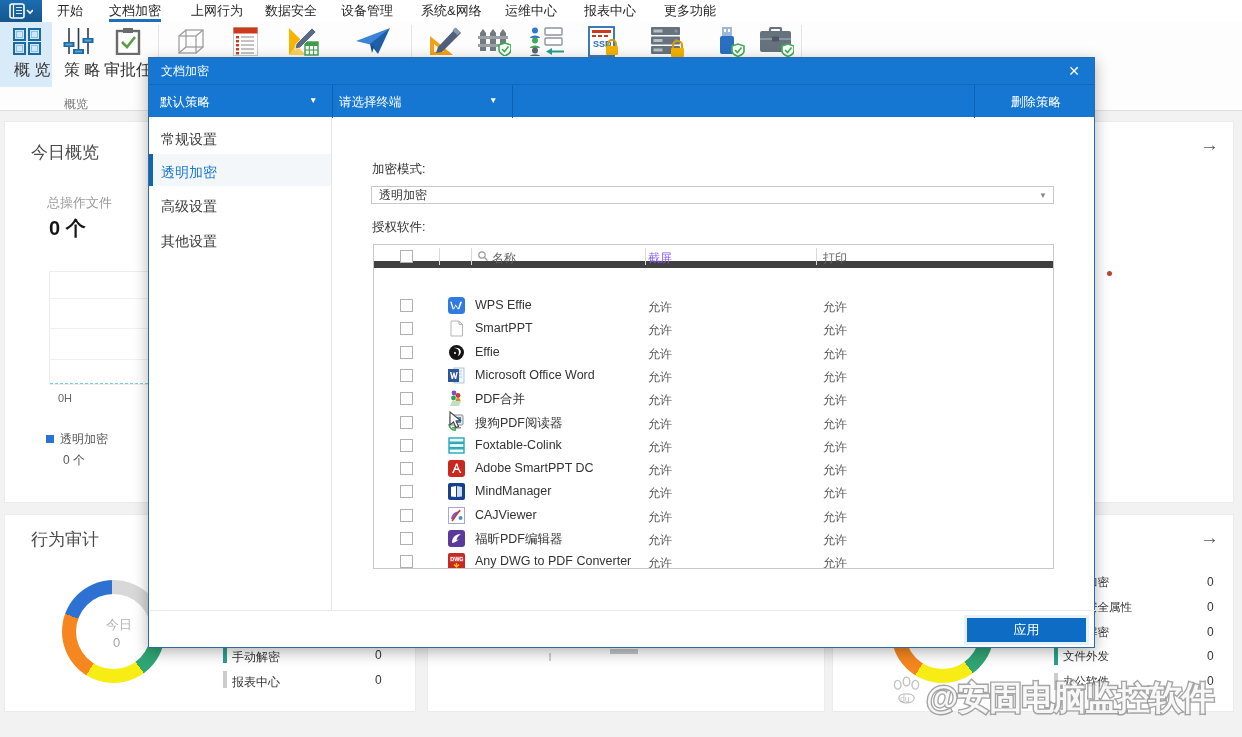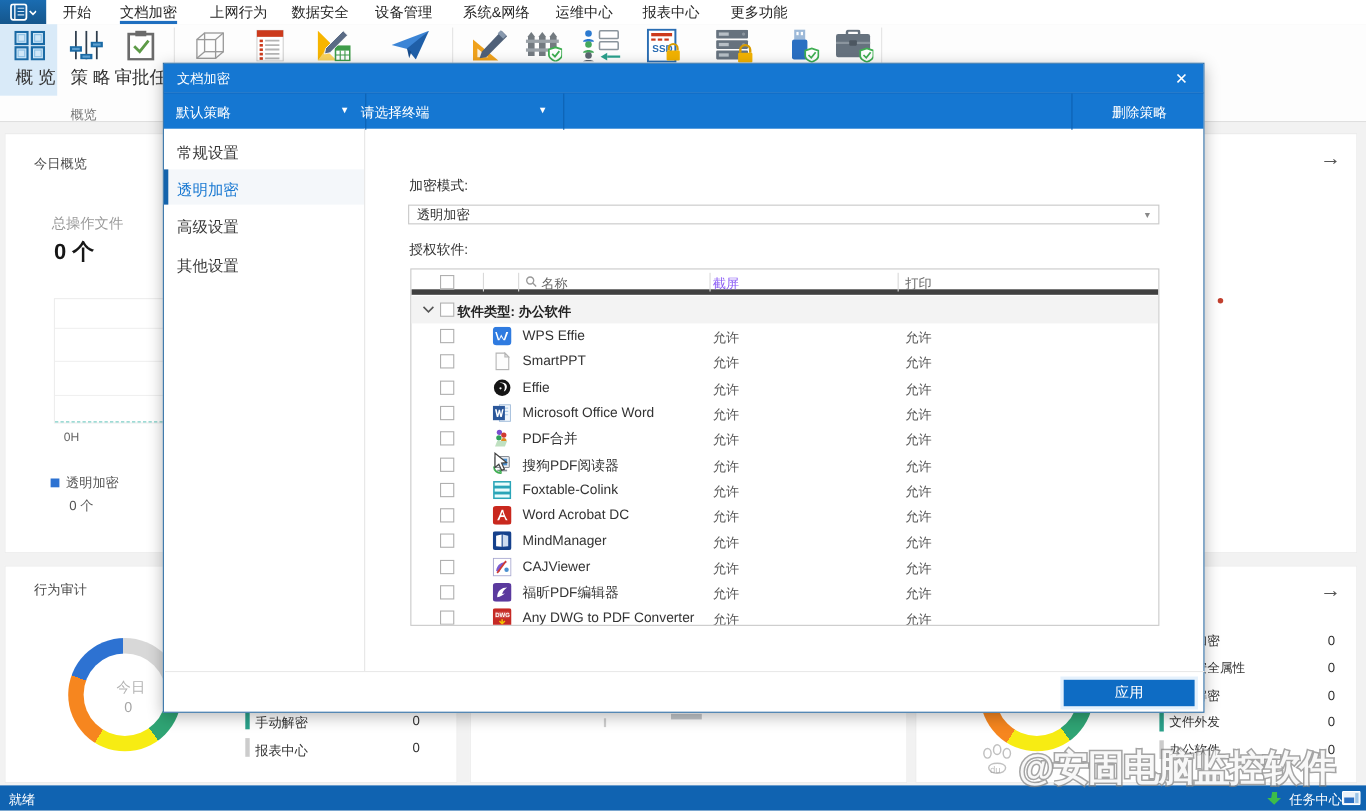--- a/index.html
+++ b/index.html
@@ -11,21 +11,21 @@
 .tab{position:absolute;top:0;height:22px;line-height:21px;font-size:13px;color:#262626}
 #tab-active{border-bottom:3px solid #1f6fc0}
 
 #ribbon{position:absolute;left:0;top:22px;width:1242px;height:89px;background:#fdfdfd;border-bottom:1px solid #dfdfdf}
 #ovbtn{position:absolute;left:0;top:0;width:52px;height:65px;background:#d9eaf8}
 .ribtxt{position:absolute;top:38px;font-size:16px;color:#333;white-space:nowrap}
 .grplabel{position:absolute;top:74px;font-size:12px;color:#777}
 .vsep{position:absolute;top:3px;height:82px;width:1px;background:#e4e4e4}
 
 .card{position:absolute;background:#fff;border:1px solid #ebebeb}
-.ctitle{position:absolute;font-size:12px;color:#4a4a4a}
+.ctitle{position:absolute;font-size:17px;color:#4a4a4a}
 .arrow{position:absolute;font-size:19px;color:#555}
 
 .donut{position:absolute;width:103px;height:103px;border-radius:50%;
  background:conic-gradient(#d8d8d8 2deg 75deg,#2fa474 75deg 144deg,#f7ec13 144deg 212deg,#f6861f 212deg 290deg,#2d72d2 290deg 358deg,#d8d8d8 358deg 362deg)}
 .donut .hole{position:absolute;left:14px;top:14px;width:75px;height:75px;border-radius:50%;background:#fff}
 .legbar{position:absolute;width:3.5px;height:17px}
 .legtxt{position:absolute;font-size:12px;color:#333;white-space:nowrap}
 .legval{position:absolute;font-size:12px;color:#333}
 
 #dialog{position:absolute;left:148px;top:57px;width:947px;height:591px;background:#fff;
@@ -317,60 +317,53 @@
 </div>
 
 <div id="dialog">
  <div id="dtitle"><span style="margin-left:12px">文档加密</span>
   <span style="position:absolute;right:14px;top:0;font-size:14px">✕</span>
  </div>
  <div id="dtool">
   <span style="position:absolute;left:11px;top:9px">默认策略</span>
   <span style="position:absolute;left:160px;top:10px;font-size:8.5px">▼</span>
   <div class="dtsep" style="left:183px"></div>
-  <span style="position:absolute;left:179px;top:9px">请选择终端</span>
+  <span style="position:absolute;left:190px;top:9px">请选择终端</span>
   <span style="position:absolute;left:340px;top:10px;font-size:8.5px">▼</span>
   <div class="dtsep" style="left:363px"></div>
   <div class="dtsep" style="left:825px"></div>
   <span style="position:absolute;left:862px;top:9px">删除策略</span>
  </div>
  <div id="navsel"></div>
  <div id="dnav">
   <span class="navitem" style="top:14px">常规设置</span>
   <span class="navitem" style="top:47px;color:#1b7ad2">透明加密</span>
   <span class="navitem" style="top:81px">高级设置</span>
   <span class="navitem" style="top:116px">其他设置</span>
  </div>
  <div id="navline"></div>
  <span class="dlabel" style="left:223px;top:103px">加密模式:</span>
  <div id="dselect"><span style="margin-left:7px">透明加密</span>
    <span style="position:absolute;right:6px;top:0;font-size:8px;color:#888">▼</span></div>
  <span class="dlabel" style="left:223px;top:161px">授权软件:</span>
  <div id="tbl">
-        <div style="position:absolute;left:0;top:0;width:100%;height:23px;border-bottom:5px solid #404040">
+        <div style="position:absolute;left:0;top:0;width:100%;height:23px;border-bottom:7px solid #404040">
           <div class="cb" style="left:26px;top:5px"></div>
           <div class="hsep" style="left:65px;top:3px;height:17px"></div>
           <div class="hsep" style="left:97px;top:3px;height:17px"></div>
           <div class="hsep" style="left:271px;top:3px;height:17px"></div>
           <div class="hsep" style="left:442px;top:3px;height:17px"></div>
           <svg style="position:absolute;left:104px;top:6px" width="10" height="10" viewBox="0 0 10 10">
             <circle cx="4" cy="4" r="3.2" fill="none" stroke="#999" stroke-width="1.2"></circle>
             <line x1="6.5" y1="6.5" x2="9.5" y2="9.5" stroke="#999" stroke-width="1.2"></line>
           </svg>
           <span style="position:absolute;left:118px;top:5px;font-size:12px;color:#666">名称</span>
           <span style="position:absolute;left:274px;top:5px;font-size:12px;color:#8b5cf6">截屏</span>
           <span style="position:absolute;left:449px;top:5px;font-size:12px;color:#666">打印</span>
         </div>
-        <div style="position:absolute;left:0;top:24px;width:100%;height:25px;background:#f3f3f3">
-          <svg style="position:absolute;left:10px;top:9px" width="11" height="7" viewBox="0 0 11 7">
-            <path d="M1 1 L5.5 5.5 L10 1" fill="none" stroke="#555" stroke-width="1.4"></path>
-          </svg>
-          <div class="cb" style="left:26px;top:6px"></div>
-          <span style="position:absolute;left:42px;top:6px;font-size:12px;font-weight:bold;color:#222">软件类型: 办公软件</span>
-        </div>
         <div class="trow" style="top:49px">
           <div class="cb" style="left:26px;top:5px"></div>
           <span style="position:absolute;left:74px;top:3px;width:17px;height:17px"><svg width="17" height="17" viewBox="0 0 17 17">
               <rect width="17" height="17" rx="3.5" fill="#2f7be0"></rect>
               <path d="M3 5 L5.2 12 L7.2 7.5 L9.8 12 L12 5 L14 5 L11 13 L9.5 13 L7.2 9.5 L5.5 13 L4 13 L1.5 5 Z" fill="#fff" transform="scale(0.95) translate(0.8,0)"></path>
             </svg></span>
           <span style="position:absolute;left:101px;top:4px">WPS Effie</span>
           <span class="allow" style="left:274px;top:5px">允许</span>
           <span class="allow" style="left:449px;top:5px">允许</span>
         </div>
@@ -450,21 +443,21 @@
           <span style="position:absolute;left:101px;top:4px">Foxtable-Colink</span>
           <span class="allow" style="left:274px;top:5px">允许</span>
           <span class="allow" style="left:449px;top:5px">允许</span>
         </div>
         <div class="trow" style="top:212.1px">
           <div class="cb" style="left:26px;top:5px"></div>
           <span style="position:absolute;left:74px;top:3px;width:17px;height:17px"><svg width="17" height="17" viewBox="0 0 17 17">
               <rect width="17" height="17" rx="3" fill="#c9281e"></rect>
               <path d="M4 13 C6 9 7.5 5 8 3.5 L9.5 3.5 C10 7 12 11 13.5 13 L11.8 13 C11.3 12 10.8 11 10.4 10 L7 10 C6.6 11 6.2 12 5.8 13 Z M7.6 8.5 L9.8 8.5 C9.3 7.2 8.9 6 8.7 5.2 C8.4 6.2 8 7.4 7.6 8.5 Z" fill="#fff"></path>
             </svg></span>
-          <span style="position:absolute;left:101px;top:4px">Word Acrobat DC</span>
+          <span style="position:absolute;left:101px;top:4px">Adobe SmartPPT DC</span>
           <span class="allow" style="left:274px;top:5px">允许</span>
           <span class="allow" style="left:449px;top:5px">允许</span>
         </div>
         <div class="trow" style="top:235.4px">
           <div class="cb" style="left:26px;top:5px"></div>
           <span style="position:absolute;left:74px;top:3px;width:17px;height:17px"><svg width="17" height="17" viewBox="0 0 17 17">
               <rect width="17" height="17" rx="2" fill="#16418c"></rect>
               <path d="M3 4 L8 3 L8 14 L3 13.5 Z" fill="#fff"></path>
               <path d="M9 3 L14 4 L14 13.5 L9 14 Z" fill="#cfdcf0"></path>
             </svg></span>
@@ -508,32 +501,20 @@
         </div>
       </div>
  <div id="dfootline"></div>
  <div id="applybtn">应用</div>
 </div>
 
 <svg class="abs" style="left:449px;top:411px;z-index:70" width="13" height="18" viewBox="0 0 13 18">
  <path d="M1 1 L1 14 L4.5 11 L7 16.5 L9.5 15.5 L7 10 L11.5 9.5 Z" fill="#fff" stroke="#444" stroke-width="1.1"></path>
 </svg>
 
-<div id="statusbar">
- <span style="position:absolute;left:8px;top:5px">就绪</span>
- <svg class="abs" style="left:1152px;top:6px" width="15" height="13" viewBox="0 0 15 13">
-  <path d="M5 0 h5 v6 h4 l-7 7 l-7 -7 h4 Z" fill="#3dbd4a" transform="scale(0.9)"></path>
- </svg>
- <span style="position:absolute;left:1172px;top:5px">任务中心</span>
- <svg class="abs" style="left:1220px;top:5px" width="17" height="13" viewBox="0 0 17 13">
-  <rect x="0.5" y="0.5" width="16" height="12" rx="1" fill="#eaf2fa" stroke="#fff"></rect>
-  <rect x="2" y="6" width="9" height="5" fill="#2a6fc2"></rect>
-  <rect x="12" y="2" width="3" height="9" fill="#9bc4e8"></rect>
- </svg>
-</div>
 
 <svg class="abs" style="left:890px;top:676px;z-index:60" width="33" height="33" viewBox="0 0 30 30">
  <g fill="rgba(255,255,255,.5)" stroke="rgba(150,150,150,.6)" stroke-width="1.2">
   <ellipse cx="7" cy="8" rx="3" ry="4"></ellipse>
         <ellipse cx="15" cy="5" rx="3" ry="4"></ellipse>
         <ellipse cx="23" cy="8" rx="3" ry="4"></ellipse>
   <path d="M8 20 C8 15 22 15 22 20 C22 26 8 26 8 20 Z"></path>
  </g>
  <text x="9" y="24" font-size="8" fill="rgba(150,150,150,.6)" font-family="Liberation Sans">du</text>
 </svg>

